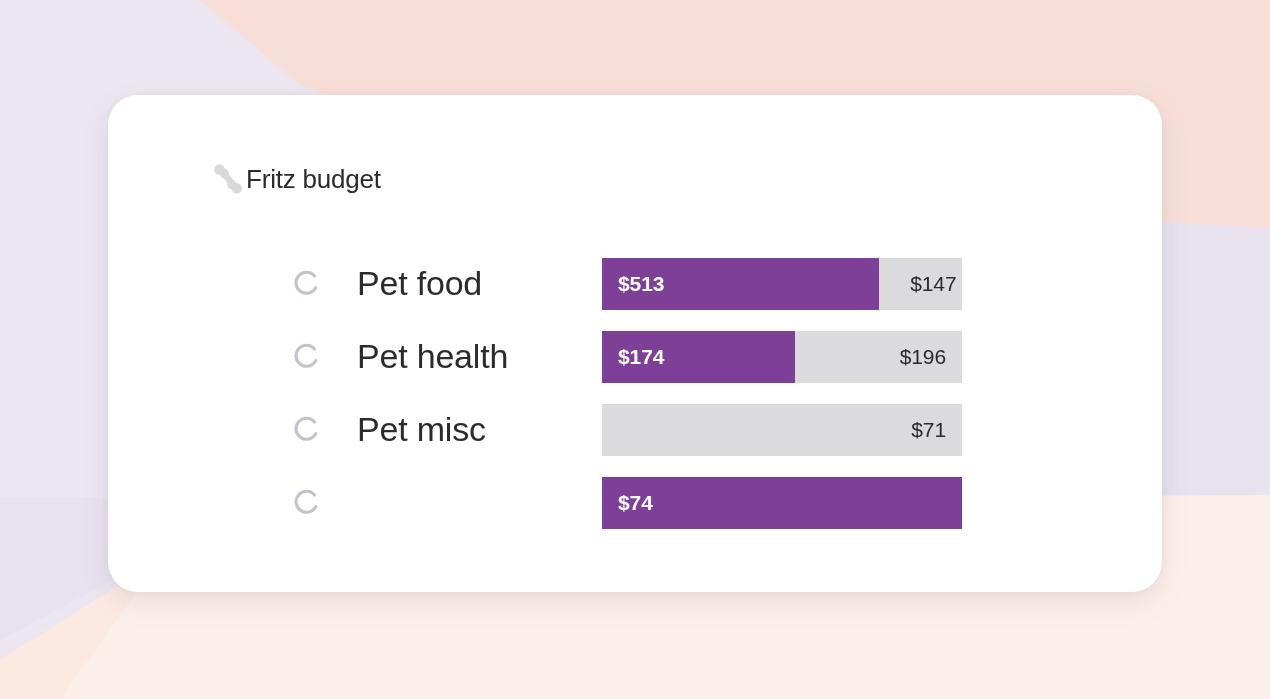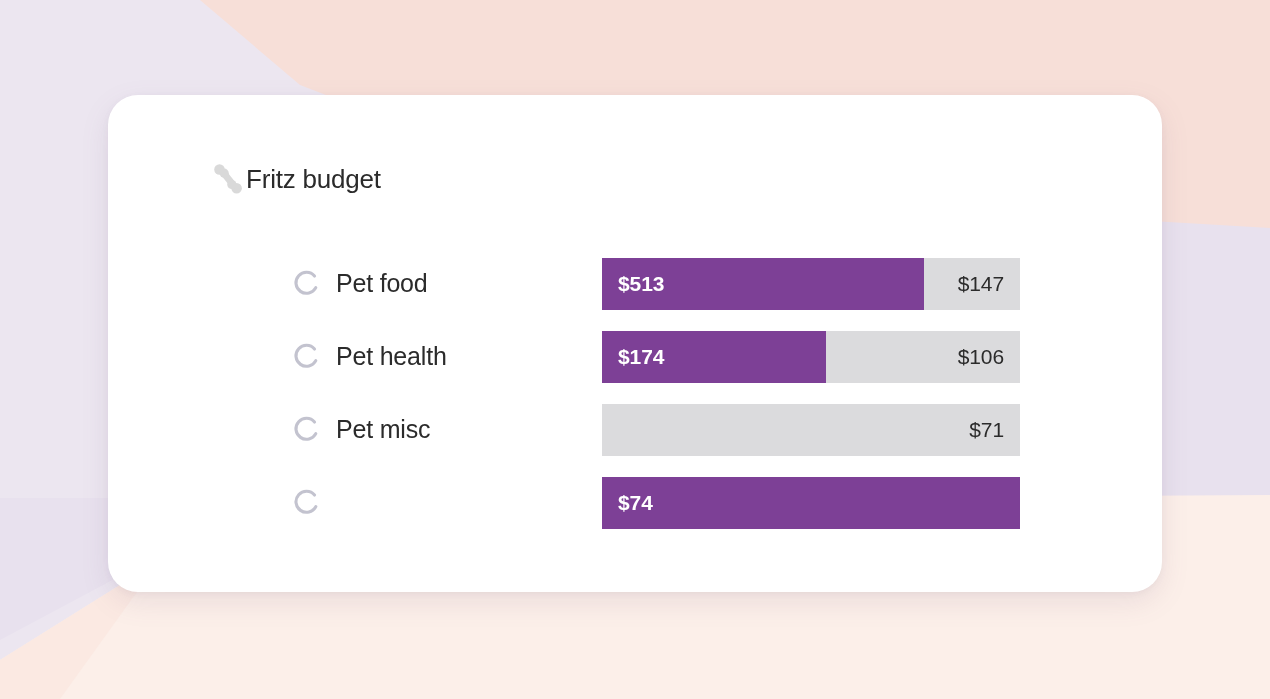--- a/index.html
+++ b/index.html
@@ -52,31 +52,31 @@
     display:flex;
     align-items:center;
   }
   .row-icon {
     position:absolute;
     left:184px;
     width:30px; height:30px;
   }
   .row-label {
     position:absolute;
-    left:228px;
-    font-size:25px;
+    left:249px;
+    font-size:34px;
     font-weight:400;
     color:#2b2b2b;
     letter-spacing:-0.2px;
     white-space:nowrap;
   }
   .bar-track {
     position:absolute;
     left:494px;
-    width:418px;
+    width:360px;
     height:52px;
     background:#dbdbdd;
     display:flex;
     align-items:stretch;
     overflow:hidden;
   }
   .bar-fill {
     background:#7d4096;
     display:flex;
     align-items:center;
@@ -155,21 +155,21 @@
     <div class="budget-row">
       <svg class="row-icon" viewBox="0 0 30 30" xmlns="http://www.w3.org/2000/svg">
         <path d="M 22.5,7.0 A 10.5,10.5 0 1 0 23.8,18.6" fill="none" stroke="#c3c3cf" stroke-width="3.1" stroke-linecap="round"></path>
       </svg>
       <div class="row-label">Pet health</div>
       <div class="bar-track">
         <div class="bar-fill" style="width:53.7%">
           <span class="bar-fill-value">$174</span>
         </div>
         <div class="bar-rest">
-          <span class="bar-rest-value">$106</span>
+          <span class="bar-rest-value">$196</span>
         </div>
       </div>
     </div>
 
     <div class="budget-row">
       <svg class="row-icon" viewBox="0 0 30 30" xmlns="http://www.w3.org/2000/svg">
         <path d="M 22.5,7.0 A 10.5,10.5 0 1 0 23.8,18.6" fill="none" stroke="#c3c3cf" stroke-width="3.1" stroke-linecap="round"></path>
       </svg>
       <div class="row-label">Pet misc</div>
       <div class="bar-track">

